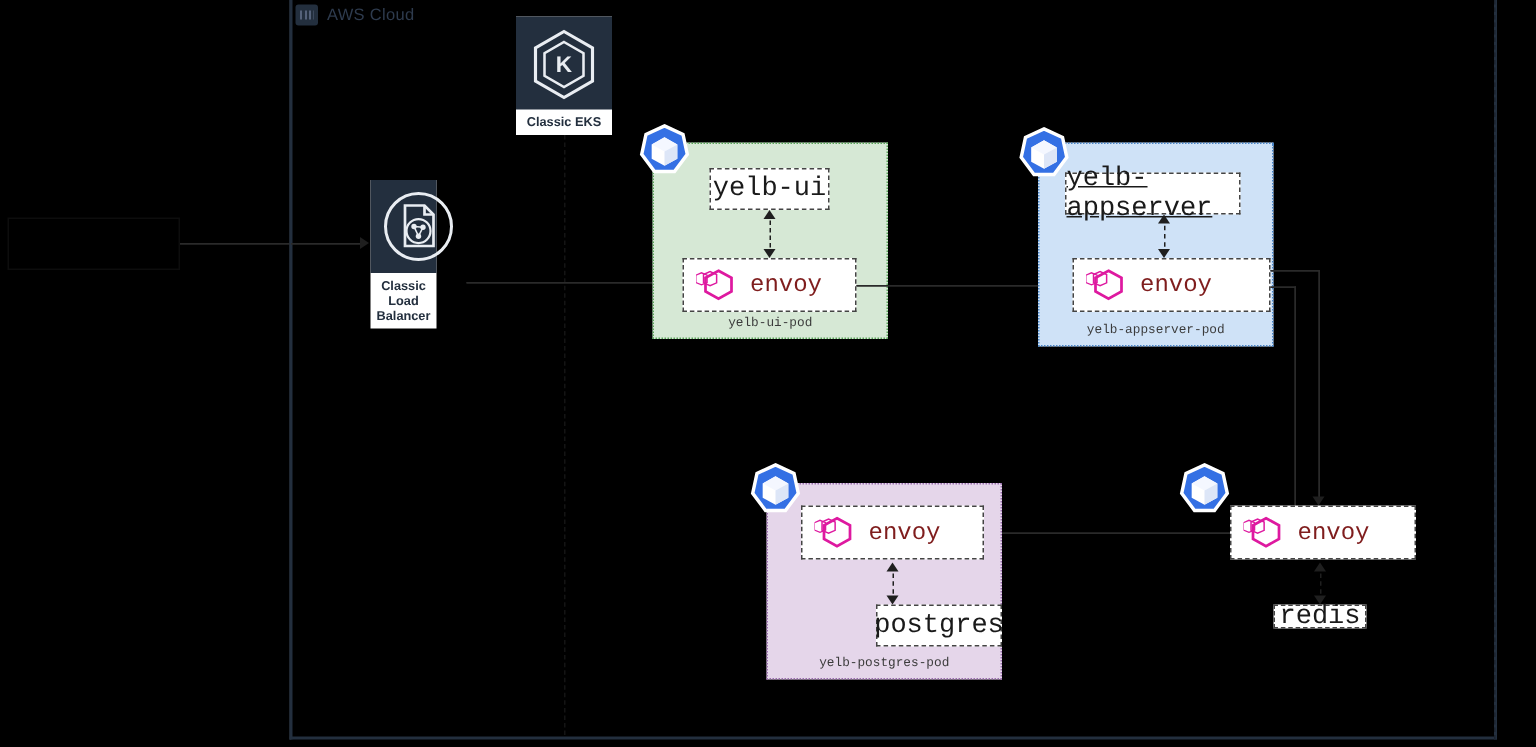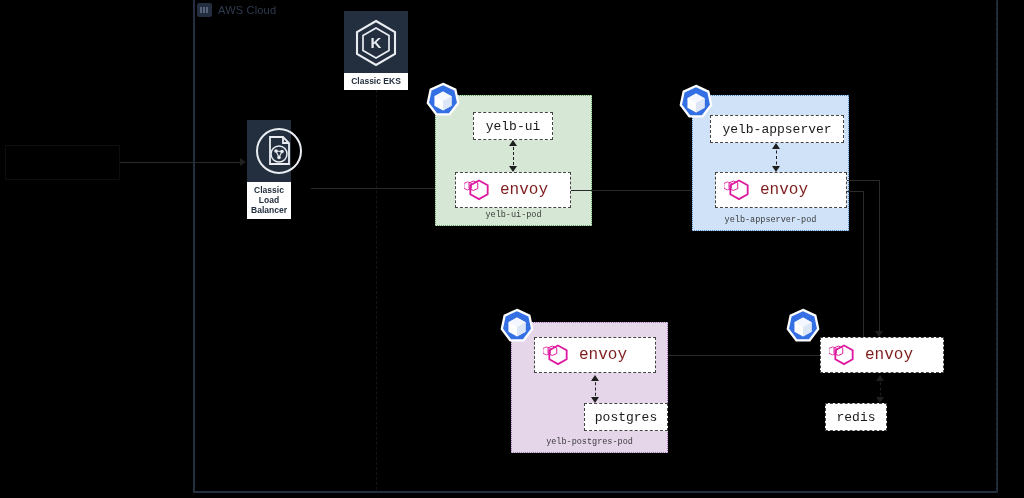--- a/index.html
+++ b/index.html
@@ -49,21 +49,21 @@
           background:#cfe2f7;border:1.6px dotted #4a86c8;}
   #pod-pg{left:511px;top:322px;width:157px;height:131px;
           background:#e5d6ea;border:1.6px dotted #9a6fae;}
   #pod-redis{left:795px;top:322px;width:160px;height:133px;
           background:#fce4cc;border:1.6px dotted #e8a33d;}
 
   
   .ibox{position:absolute;background:#fff;border:1.4px dashed #444;
         box-sizing:border-box;display:flex;align-items:center;
         justify-content:center;font-family:"Liberation Mono",monospace;
-        font-size:13px;color:#1a1a1a;}
+        font-size:18px;color:#1a1a1a;}
   .ebox{position:absolute;background:#fff;border:1.4px dashed #444;
         box-sizing:border-box;display:flex;align-items:center;
         padding-left:8px;gap:6px;}
   .ebox .etxt{font-family:"Liberation Mono",monospace;font-size:16px;color:#7f1d1d;}
 
   
   .k8s{position:absolute;width:38px;height:38px;}
 
   
   .ln{position:absolute;background:#2a2a2a;}
@@ -162,21 +162,21 @@
 
   <div class="pod" id="pod-app">
     <div class="podlbl">yelb-appserver-pod</div>
   </div>
   <svg class="k8s" style="left:677px;top:84px;" viewBox="0 0 40 40">
     <polygon points="20,2 33,8 36,22 27,34 13,34 4,22 7,8" fill="#3470e4" stroke="#fff" stroke-width="2.4"></polygon>
     <polygon points="20,10 29,15 29,25 20,30 11,25 11,15" fill="#fff"></polygon>
     <polygon points="20,10 29,15 20,20 11,15" fill="#f4f7ff"></polygon>
     <polygon points="20,20 29,15 29,25 20,30" fill="#dde6f7"></polygon>
   </svg>
-  <div class="ibox" style="left:710px;top:115px;width:134px;height:28px;">
+  <div class="ibox" style="left:710px;top:115px;width:117px;height:28px;text-decoration:underline;">
     <span>yelb-appserver</span>
   </div>
   <div class="ebox" style="left:715px;top:172px;width:132px;height:36px;">
     <svg width="30" height="26" viewBox="0 0 34 30">
       <polygon points="9,4 16,1 23,4 23,13 16,16 9,13" fill="none" stroke="#de19a0" stroke-width="1.6" transform="translate(-6,5) scale(0.62)"></polygon>
       <polygon points="9,4 16,1 23,4 23,13 16,16 9,13" fill="none" stroke="#de19a0" stroke-width="1.6" transform="translate(-1,4) scale(0.72)"></polygon>
       <polygon points="17,4 27,9.5 27,20 17,25.5 7,20 7,9.5" fill="none" stroke="#de19a0" stroke-width="2.1"></polygon>
     </svg>
     <span class="etxt">envoy</span>
   </div>
@@ -224,20 +224,20 @@
     <polygon points="20,20 29,15 29,25 20,30" fill="#dde6f7"></polygon>
   </svg>
   <div class="ebox" style="left:820px;top:337px;width:124px;height:36px;">
     <svg width="30" height="26" viewBox="0 0 34 30">
       <polygon points="9,4 16,1 23,4 23,13 16,16 9,13" fill="none" stroke="#de19a0" stroke-width="1.6" transform="translate(-6,5) scale(0.62)"></polygon>
       <polygon points="9,4 16,1 23,4 23,13 16,16 9,13" fill="none" stroke="#de19a0" stroke-width="1.6" transform="translate(-1,4) scale(0.72)"></polygon>
       <polygon points="17,4 27,9.5 27,20 17,25.5 7,20 7,9.5" fill="none" stroke="#de19a0" stroke-width="2.1"></polygon>
     </svg>
     <span class="etxt">envoy</span>
   </div>
-  <div class="ibox" style="left:825px;top:403px;width:62px;height:28px;">
+  <div class="ibox" style="left:849px;top:403px;width:62px;height:16px;">
     <span>redis</span>
   </div>
   <div class="dln vdash" style="left:880px;top:377px;height:24px;"></div>
   <div class="arrow ar-up" style="left:876px;top:375px;"></div>
   <div class="arrow ar-dn" style="left:876px;top:397px;"></div>
 
 </div>
 
 </body></html>

